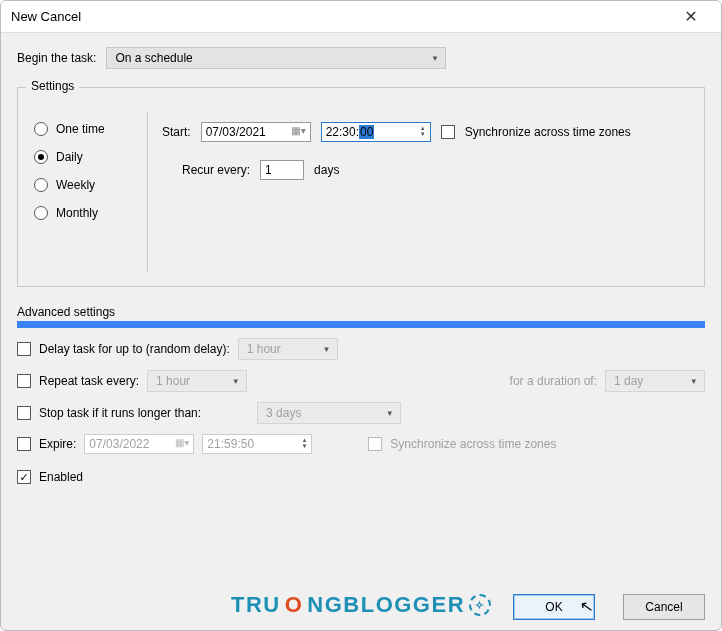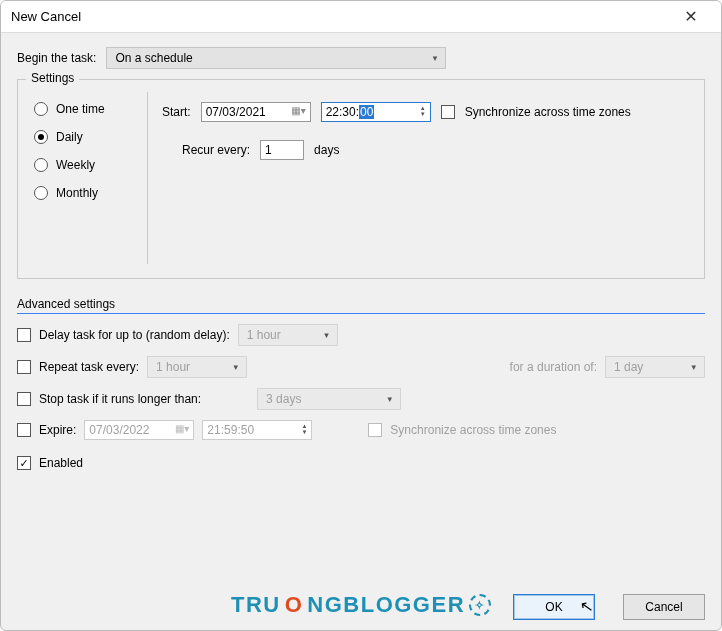--- a/index.html
+++ b/index.html
@@ -53,22 +53,22 @@
     padding: 3px 8px;
     font-size: 12px;
     position: relative;
   }
   .combo-caret {
     font-size: 9px; color: #555; margin-left: 8px;
   }
   
   .groupbox {
     border: 1px solid #c9c9c9;
-    margin-top: 10px;
-    padding: 12px 10px 14px 10px;
+    margin-top: 18px;
+    padding: 24px 10px 14px 10px;
     position: relative;
   }
   .groupbox-legend {
     position: absolute;
     top: -9px; left: 8px;
     background: #f0f0f0;
     padding: 0 5px;
     font-size: 12px;
   }
   .settings-body {
@@ -103,21 +103,21 @@
   .date-input, .time-input, .num-input {
     background: #fff; border: 1px solid #999; padding: 2px 4px;
     font-size: 12px; display: inline-flex; align-items: flex-start;
   }
   .date-input { width: 110px; justify-content: space-between; }
   .time-input {
     width: 110px; justify-content: space-between;
     border: 1px solid #2a7ad4;
   }
   .time-input .sel {
-    background: #2a7ad4; color: #ffffff; padding: 0 1px;
+    background: #2a7ad4; color: #000000; padding: 0 1px;
   }
   .spinner {
     display: flex; flex-direction: column; margin-left: 4px;
   }
   .spinner span {
     font-size: 6px; line-height: 6px; color: #555;
   }
   .num-input { width: 44px; text-align: left; }
   .checkbox {
     width: 14px; height: 14px; border: 1px solid #555; background: #fff;
@@ -131,21 +131,21 @@
     display: flex; align-items: center; gap: 8px; margin: 10px 0;
   }
   .combo.small { min-width: 80px; }
   .combo.disabled { color: #a0a0a0; background: #eaeaea; border-color: #d4d4d4; }
   .date-input.disabled, .time-input.disabled {
     color: #a0a0a0; border-color: #ccc;
   }
   .advanced-title {
     margin-top: 18px;
     font-size: 12px;
-    border-bottom: 1px solid #3b82f6;
+    border-bottom: 7px solid #3b82f6;
     padding-bottom: 2px;
   }
   .footer {
     position: absolute; bottom: 10px; right: 16px; left: 16px;
     display: flex; justify-content: flex-end; gap: 28px;
     align-items: center;
   }
   .btn {
     min-width: 82px; height: 26px; border: 1px solid #9e9e9e;
     background: #e6e6e6; display: flex; align-items: center; justify-content: center;

